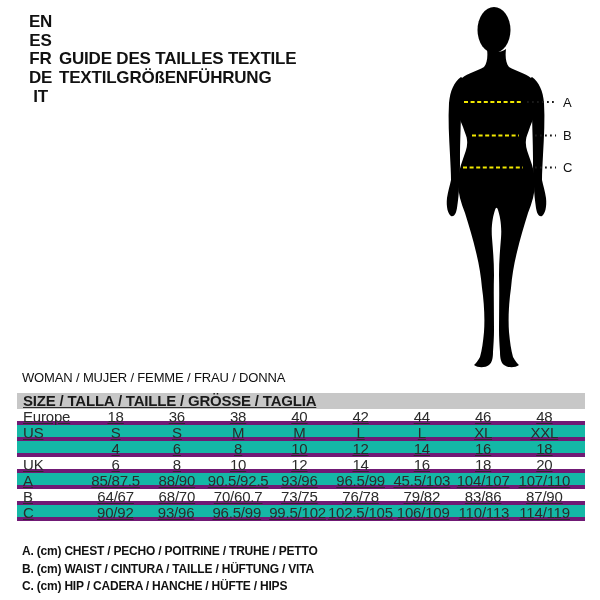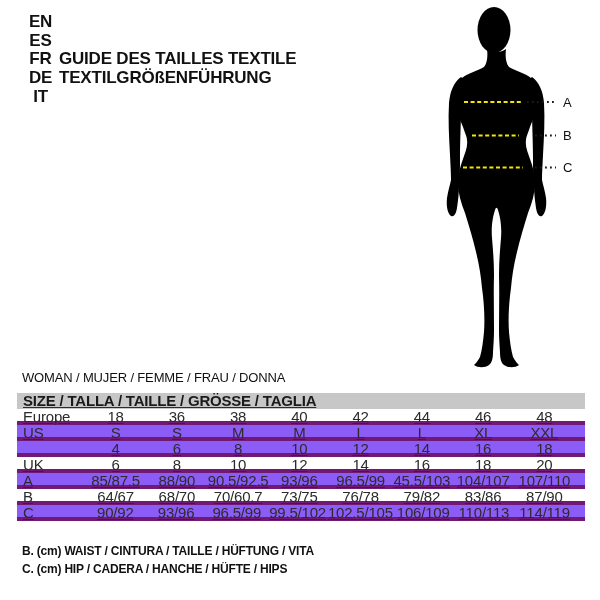--- a/index.html
+++ b/index.html
@@ -17,21 +17,21 @@
   .measure-label{position:absolute;font-size:13px;line-height:13px;color:#111;}
   #measure-label-a{left:563px;top:96px;}
   #measure-label-b{left:563px;top:129px;}
   #measure-label-c{left:563px;top:161px;}
   
   .section-title{position:absolute;left:22px;top:370px;font-size:13px;font-weight:normal;letter-spacing:-0.15px;}
   
   .size-table{position:absolute;left:17px;top:393px;width:568px;font-size:15px;letter-spacing:-0.2px;color:#2b2b2b;text-decoration:underline;}
   .st-header{height:16px;line-height:16px;background:#c7c7c7;font-weight:bold;color:#1a1a1a;padding-left:6px;}
   .st-row{display:grid;grid-template-columns:68px repeat(8,1fr) 10px;height:16px;line-height:15px;box-sizing:border-box;border-bottom:4px solid #701a75;}
-  .st-row.shaded{background:#8b5cf6;}
+  .st-row.shaded{background:#14b8a6;}
   .st-label{padding-left:6px;text-align:left;}
   .st-cell{text-align:center;}
   
   .legend-block{position:absolute;left:22px;top:543px;}
   .legend-line{font-size:12px;font-weight:bold;line-height:17.6px;letter-spacing:-0.2px;}
 </style>
 </head>
 <body>
 
 <div id="stage">
@@ -229,19 +229,20 @@
           <span class="st-cell">99.5/102</span>
           <span class="st-cell">102.5/105</span>
           <span class="st-cell">106/109</span>
           <span class="st-cell">110/113</span>
           <span class="st-cell">114/119</span>
         </div>
   </div>
   </div>
 
   <div class="legend-block" id="legend-block">
+    <div class="legend-line">A. (cm) CHEST / PECHO / POITRINE / TRUHE / PETTO</div>
 
     <div class="legend-line">B. (cm) WAIST / CINTURA / TAILLE / HÜFTUNG / VITA</div>
 
     <div class="legend-line">C. (cm) HIP / CADERA / HANCHE / HÜFTE / HIPS</div>
   </div>
 
 </div>
 
 </body></html>

